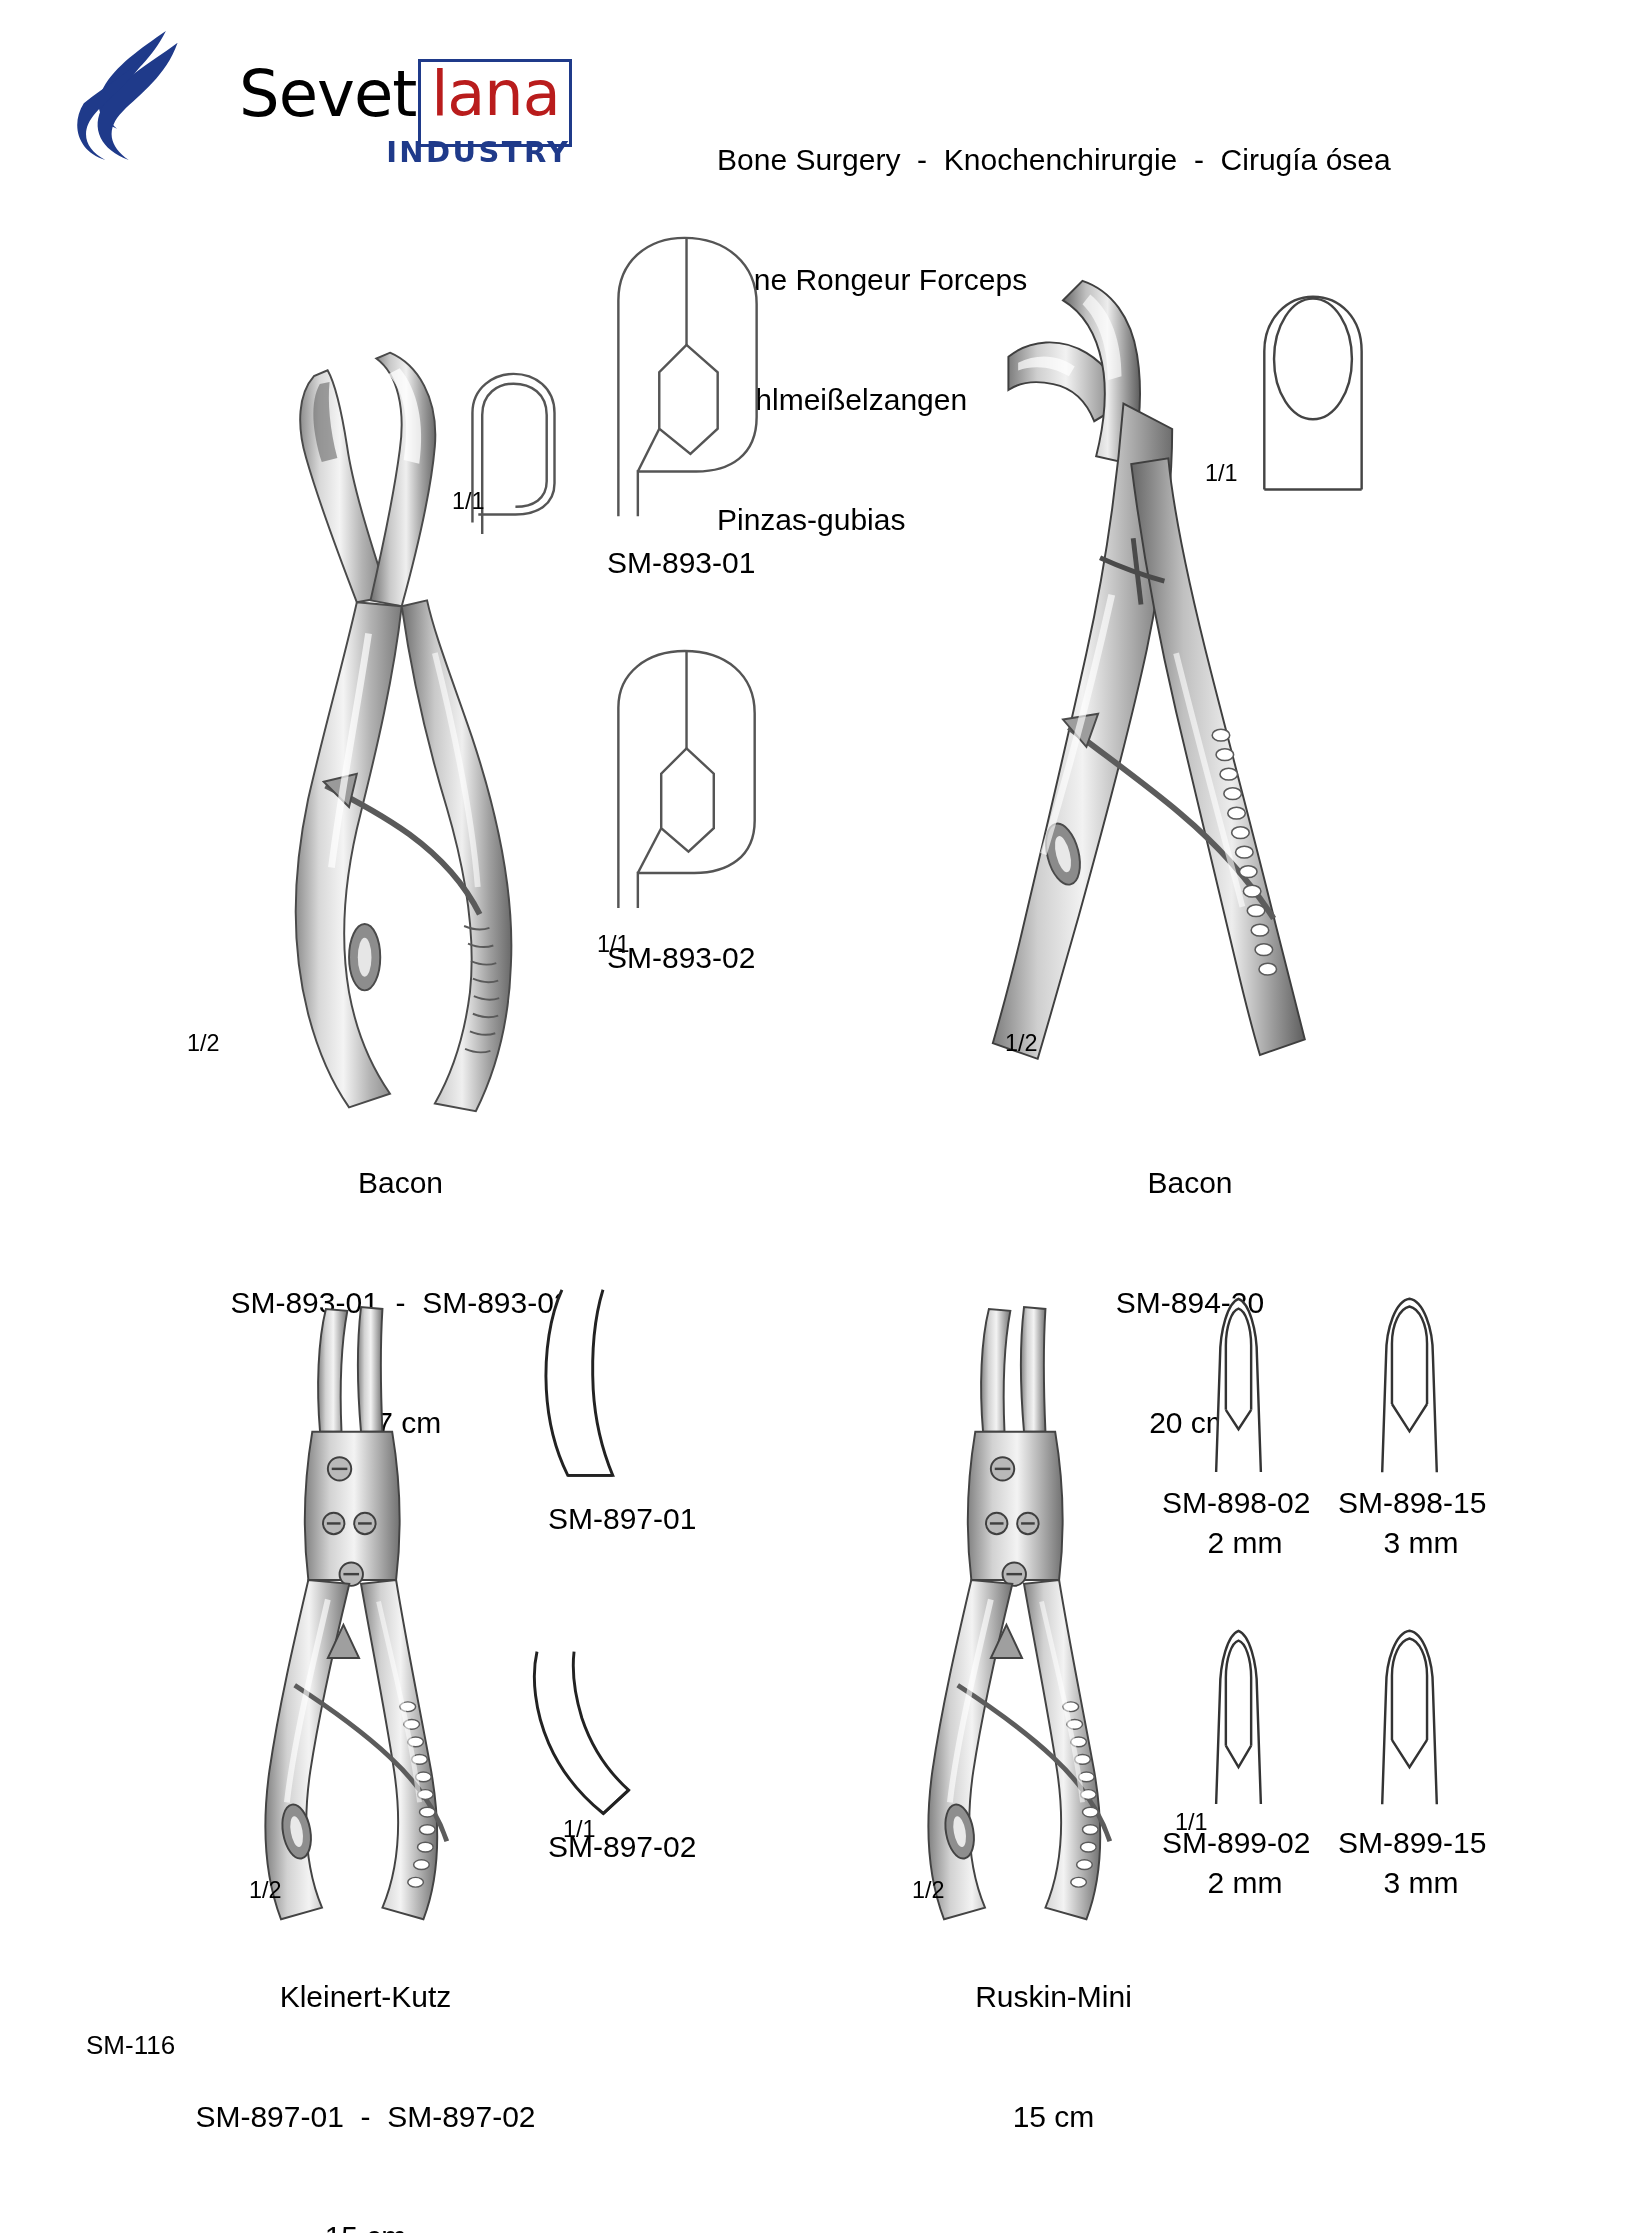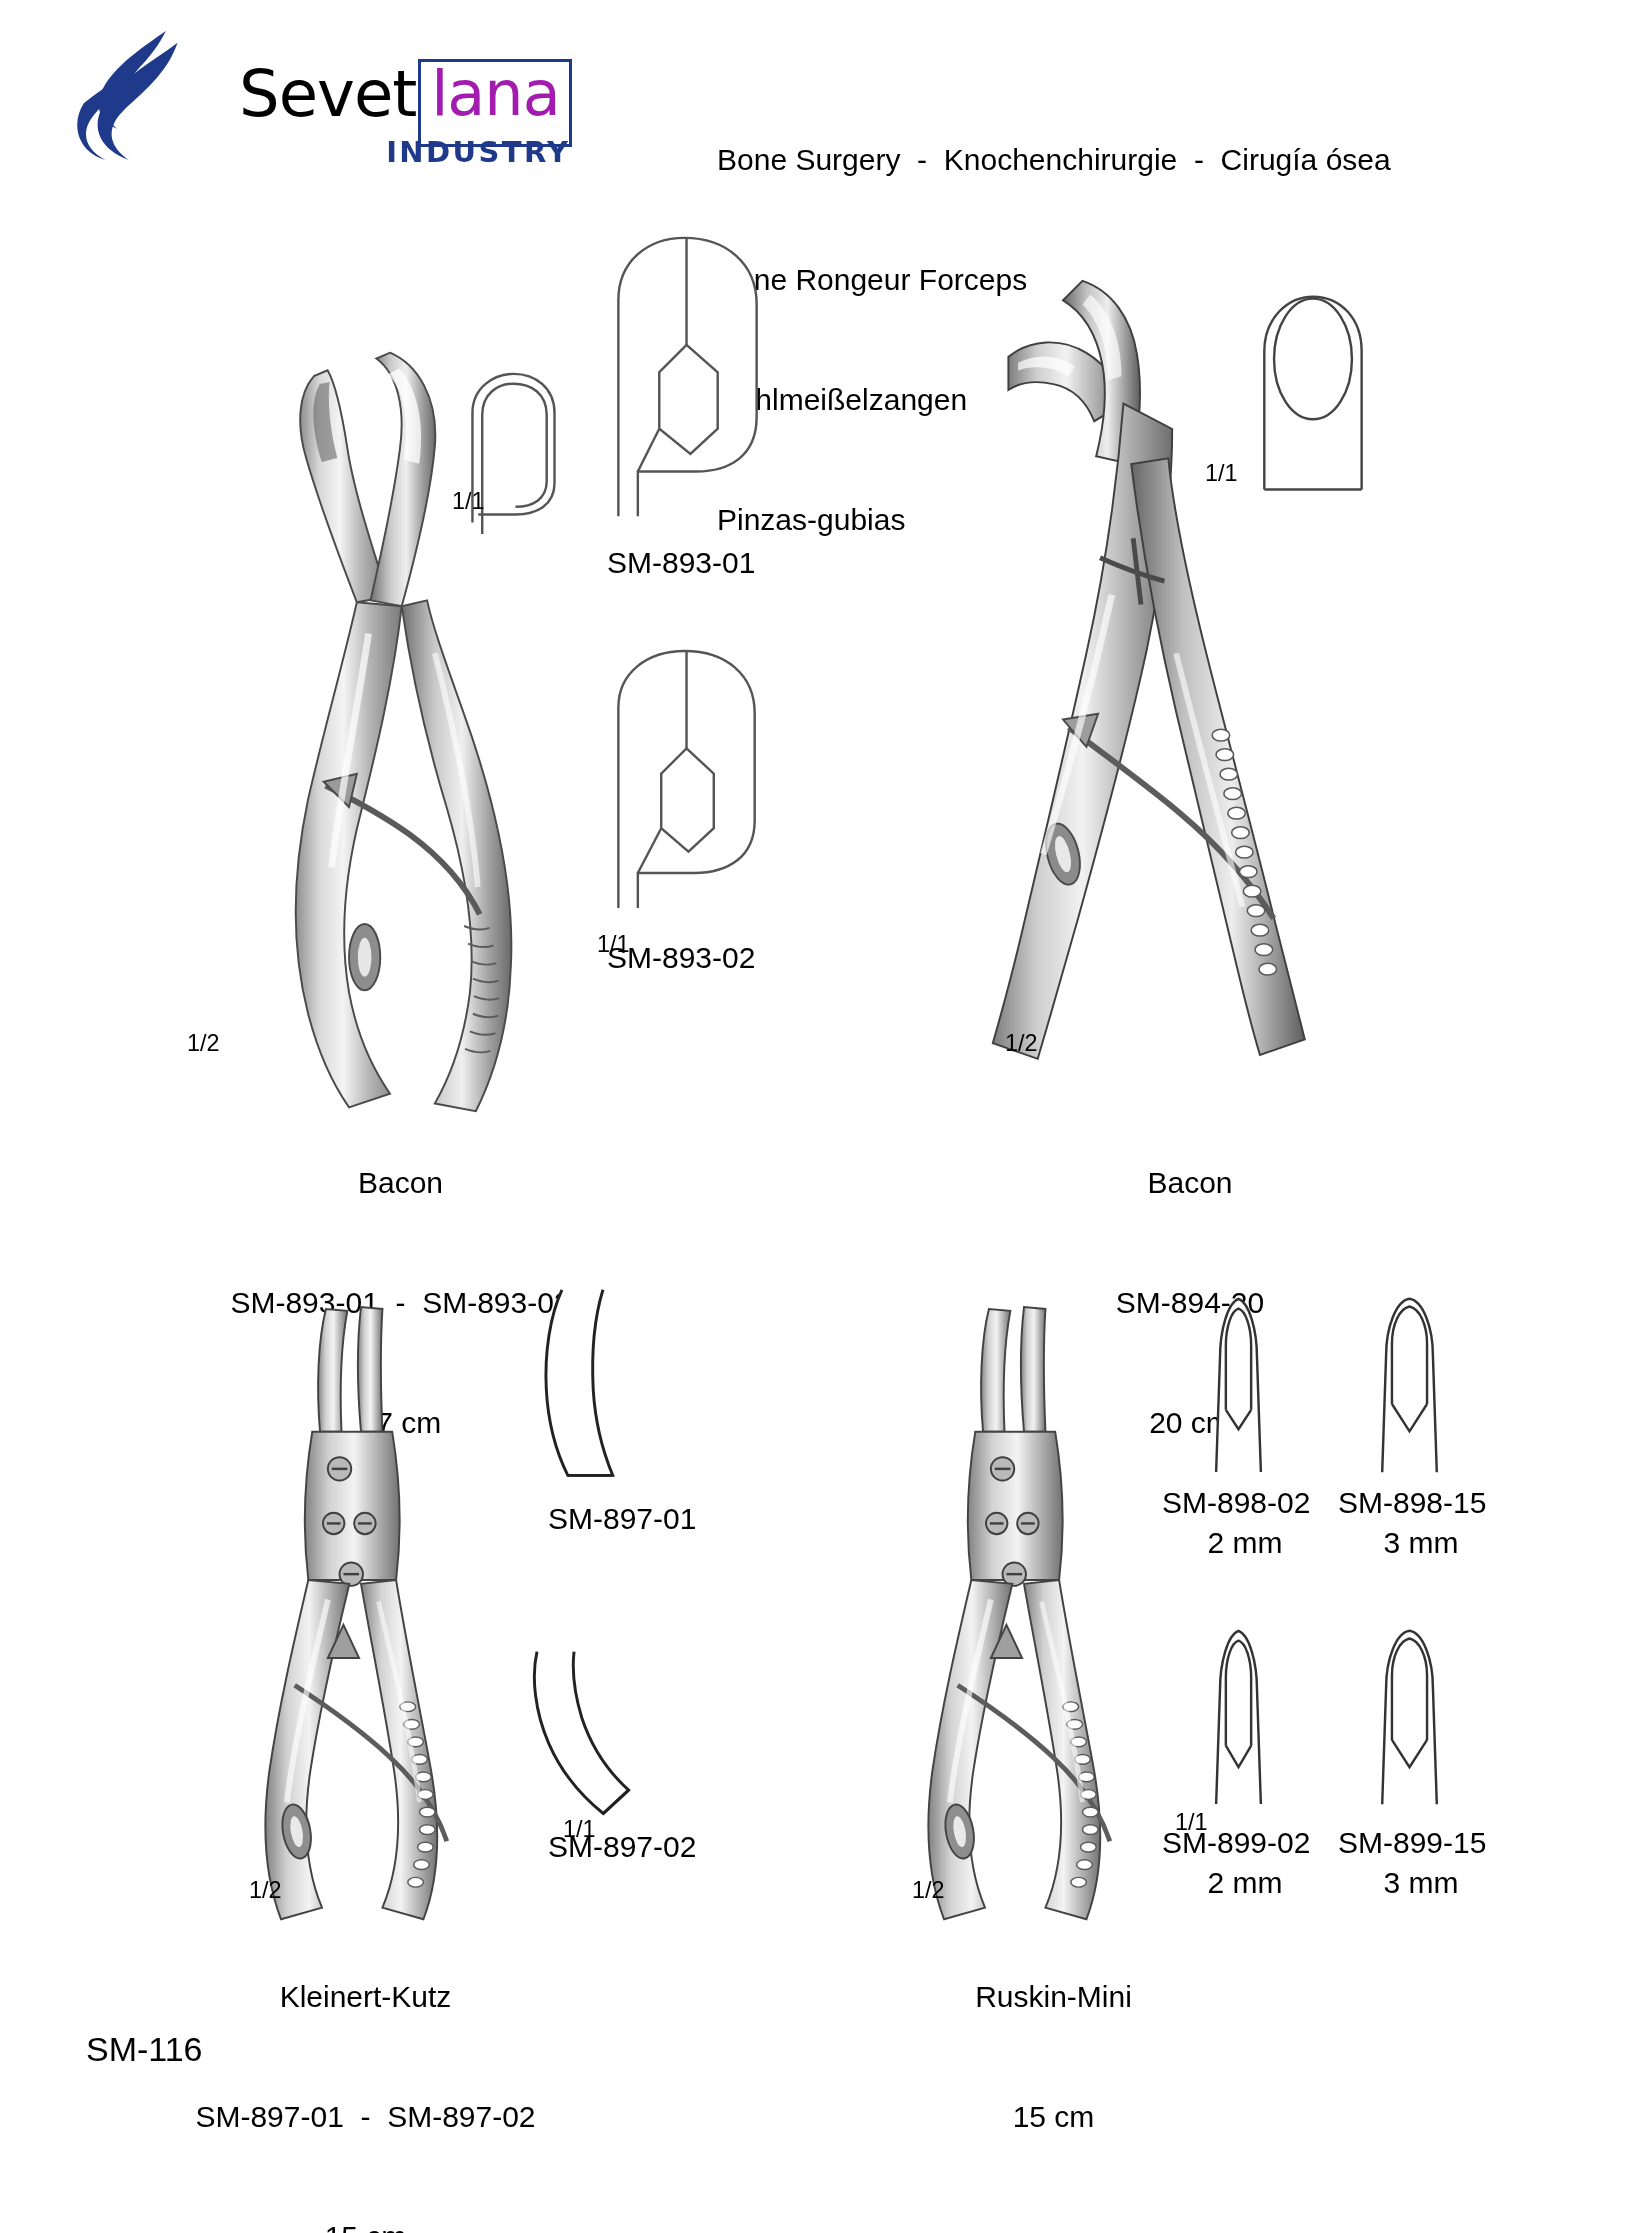--- a/index.html
+++ b/index.html
@@ -49,21 +49,21 @@
     border: 3.9px solid #1f3a8a;
     padding: 0 9.8px 2px 9.8px;
     margin-left: 2px;
     line-height: 64px;
   }
   .logo-lana {
     font-family: "DejaVu Sans", sans-serif;
     font-size: 62px;
     font-weight: 500;
     letter-spacing: -1px;
-    color: #a21caf;
+    color: #b91c1c;
   }
   .logo-industry {
     position: absolute;
     right: 2px;
     top: 76px;
     font-family: "DejaVu Sans", sans-serif;
     font-size: 29px;
     font-weight: bold;
     letter-spacing: 2.4px;
     color: #1f3a8a;
@@ -99,21 +99,21 @@
     color: #000000;
     white-space: pre;
   }
   .caption div { white-space: pre; }
 
   .art { position: absolute; }
 
   #footer-code {
     position: absolute;
     left: 86px; top: 2030px;
-    font-size: 34px;
+    font-size: 26px;
     color: #000000;
   }
 </style>
 </head>
 <body>
 
 <div id="page">
 
   <div id="header">
 

